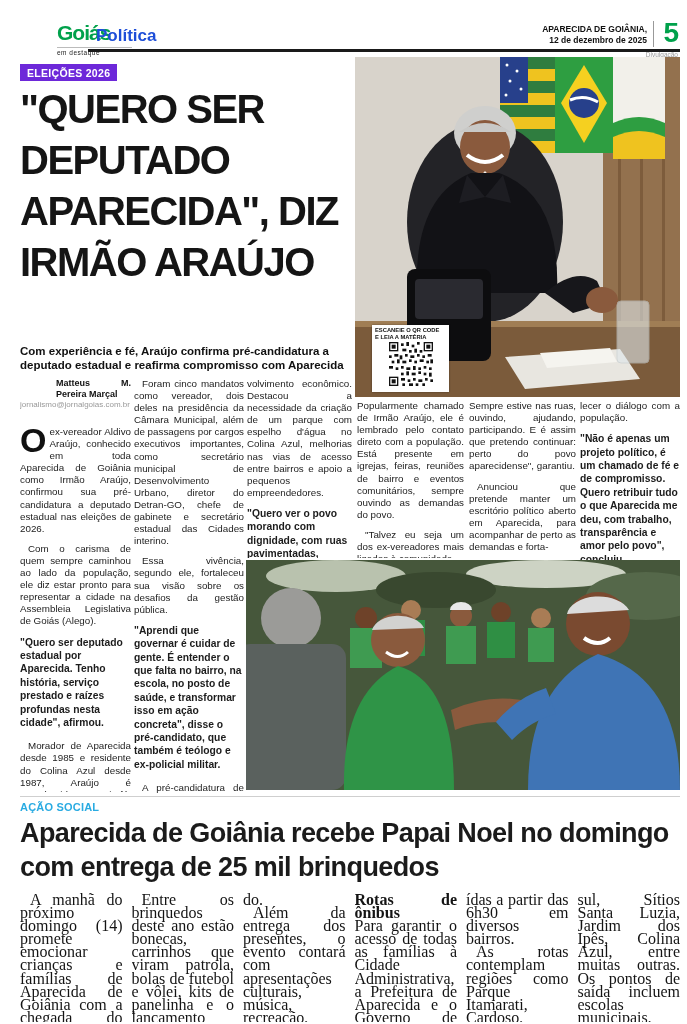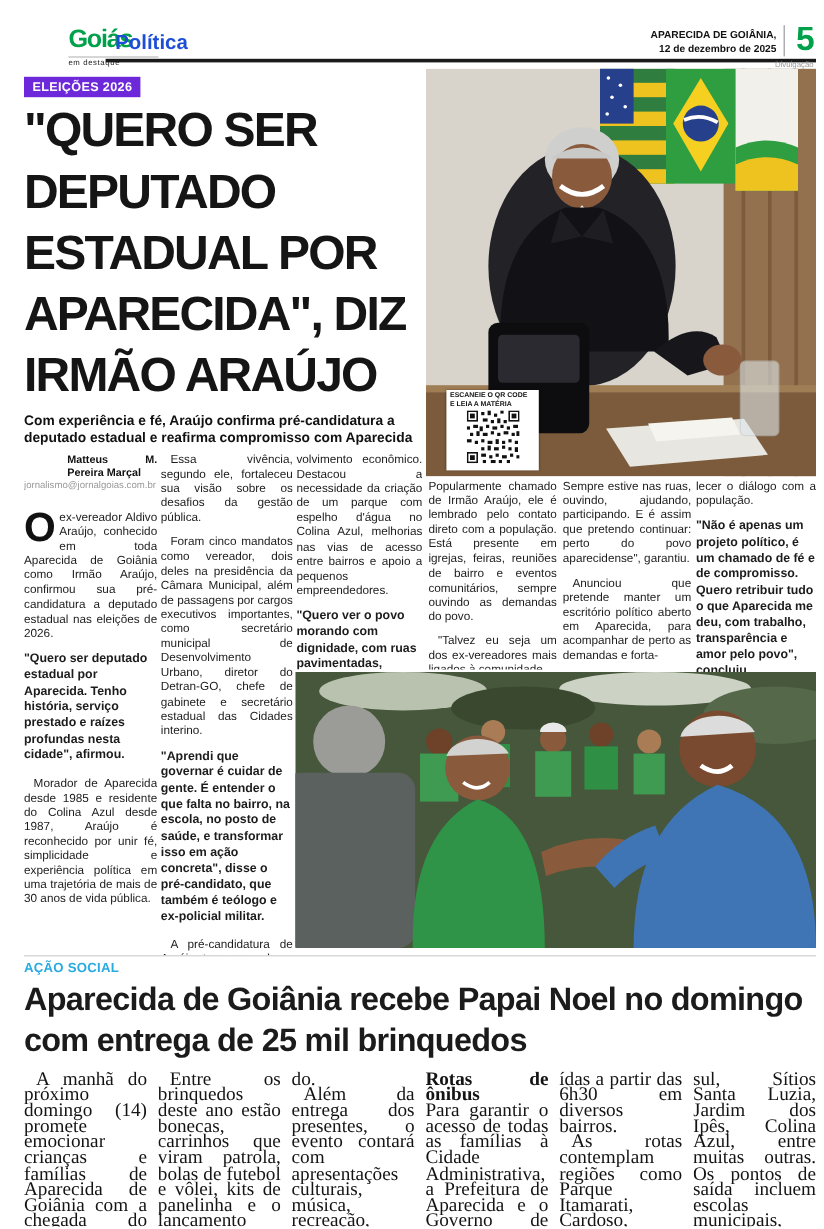--- a/index.html
+++ b/index.html
@@ -88,21 +88,20 @@
   </div>
   <div class="pagenum-sep"></div>
   <div class="page-num">5</div>
   <div class="photo-credit">Divulgação</div>
 
   <div class="tag">ELEIÇÕES 2026</div>
 
   <h1 class="headline" style="margin:0">
     <span>"QUERO SER</span>
     <span>DEPUTADO</span>
-    <span>ESTADUAL POR</span>
     <span>APARECIDA", DIZ</span>
     <span>IRMÃO ARAÚJO</span>
   </h1>
 
   <div class="subtitle">Com experiência e fé,  Araújo confirma pré-candidatura a deputado estadual e reafirma compromisso com Aparecida</div>
 
   <div class="photo1">
     <svg width="325" height="340" viewBox="0 0 325 340">
       <rect width="325" height="340" fill="#d8d3cb"></rect>
       <rect x="248" y="0" width="77" height="340" fill="#93714e"></rect>
@@ -229,28 +228,29 @@
           <rect x="20" y="31" width="2" height="2"></rect>
           <rect x="25" y="31" width="2" height="2"></rect>
       </g>
     </svg>
   </div>
 
   <div class="col col1">
     <div class="byline-author">Matteus M. Pereira Marçal</div>
     <div class="byline-email">jornalismo@jornalgoias.com.br</div>
     <p class="dropcap">O ex-vereador Aldivo Araújo, conhecido em toda Aparecida de Goiânia como Irmão Araújo, confirmou sua pré-candidatura a deputado estadual nas eleições de 2026.</p>
+    <p class="ind">Com o carisma de quem sempre caminhou ao lado da população, ele diz estar pronto para representar a cidade na Assembleia Legislativa de Goiás (Alego).</p>
     <p class="q">"Quero ser deputado estadual por Aparecida. Tenho história, serviço prestado e raízes profundas nesta cidade", afirmou.</p>
     <p class="ind">Morador de Aparecida desde 1985 e residente do Colina Azul desde 1987, Araújo é reconhecido por unir fé, simplicidade e experiência política em uma trajetória de mais de 30 anos de vida pública.</p>
 
   </div>
 
   <div class="col col2">
+    <p class="ind">Foram cinco mandatos como vereador, dois deles na presidência da Câmara Municipal, além de passagens por cargos executivos importantes, como secretário municipal de Desenvolvimento Urbano, diretor do Detran-GO, chefe de gabinete e secretário estadual das Cidades interino.</p>
     <p class="ind">Essa vivência, segundo ele, fortaleceu sua visão sobre os desafios da gestão pública.</p>
-    <p class="ind">Foram cinco mandatos como vereador, dois deles na presidência da Câmara Municipal, além de passagens por cargos executivos importantes, como secretário municipal de Desenvolvimento Urbano, diretor do Detran-GO, chefe de gabinete e secretário estadual das Cidades interino.</p>
     <p class="q">"Aprendi que governar é cuidar de gente. É entender o que falta no bairro, na escola, no posto de saúde, e transformar isso em ação concreta", disse o pré-candidato, que também é teólogo e ex-policial militar.</p>
     <p class="ind">A pré-candidatura de Araújo tem como base as principais demandas da comunidade aparecidense. Ele pretende priorizar temas como educação, saúde, mobilidade urbana, regularização fundiária e desen-</p>
   </div>
 
   <div class="col col3">
     <p>volvimento econômico. Destacou a necessidade da criação de um parque com espelho d'água no Colina Azul, melhorias nas vias de acesso entre bairros e apoio a pequenos empreendedores.</p>
     <p class="q">"Quero ver o povo morando com dignidade, com ruas pavimentadas, emprego e oportunidade para os jovens", reforçou.</p>
   </div>
 
   <div class="col col4">

